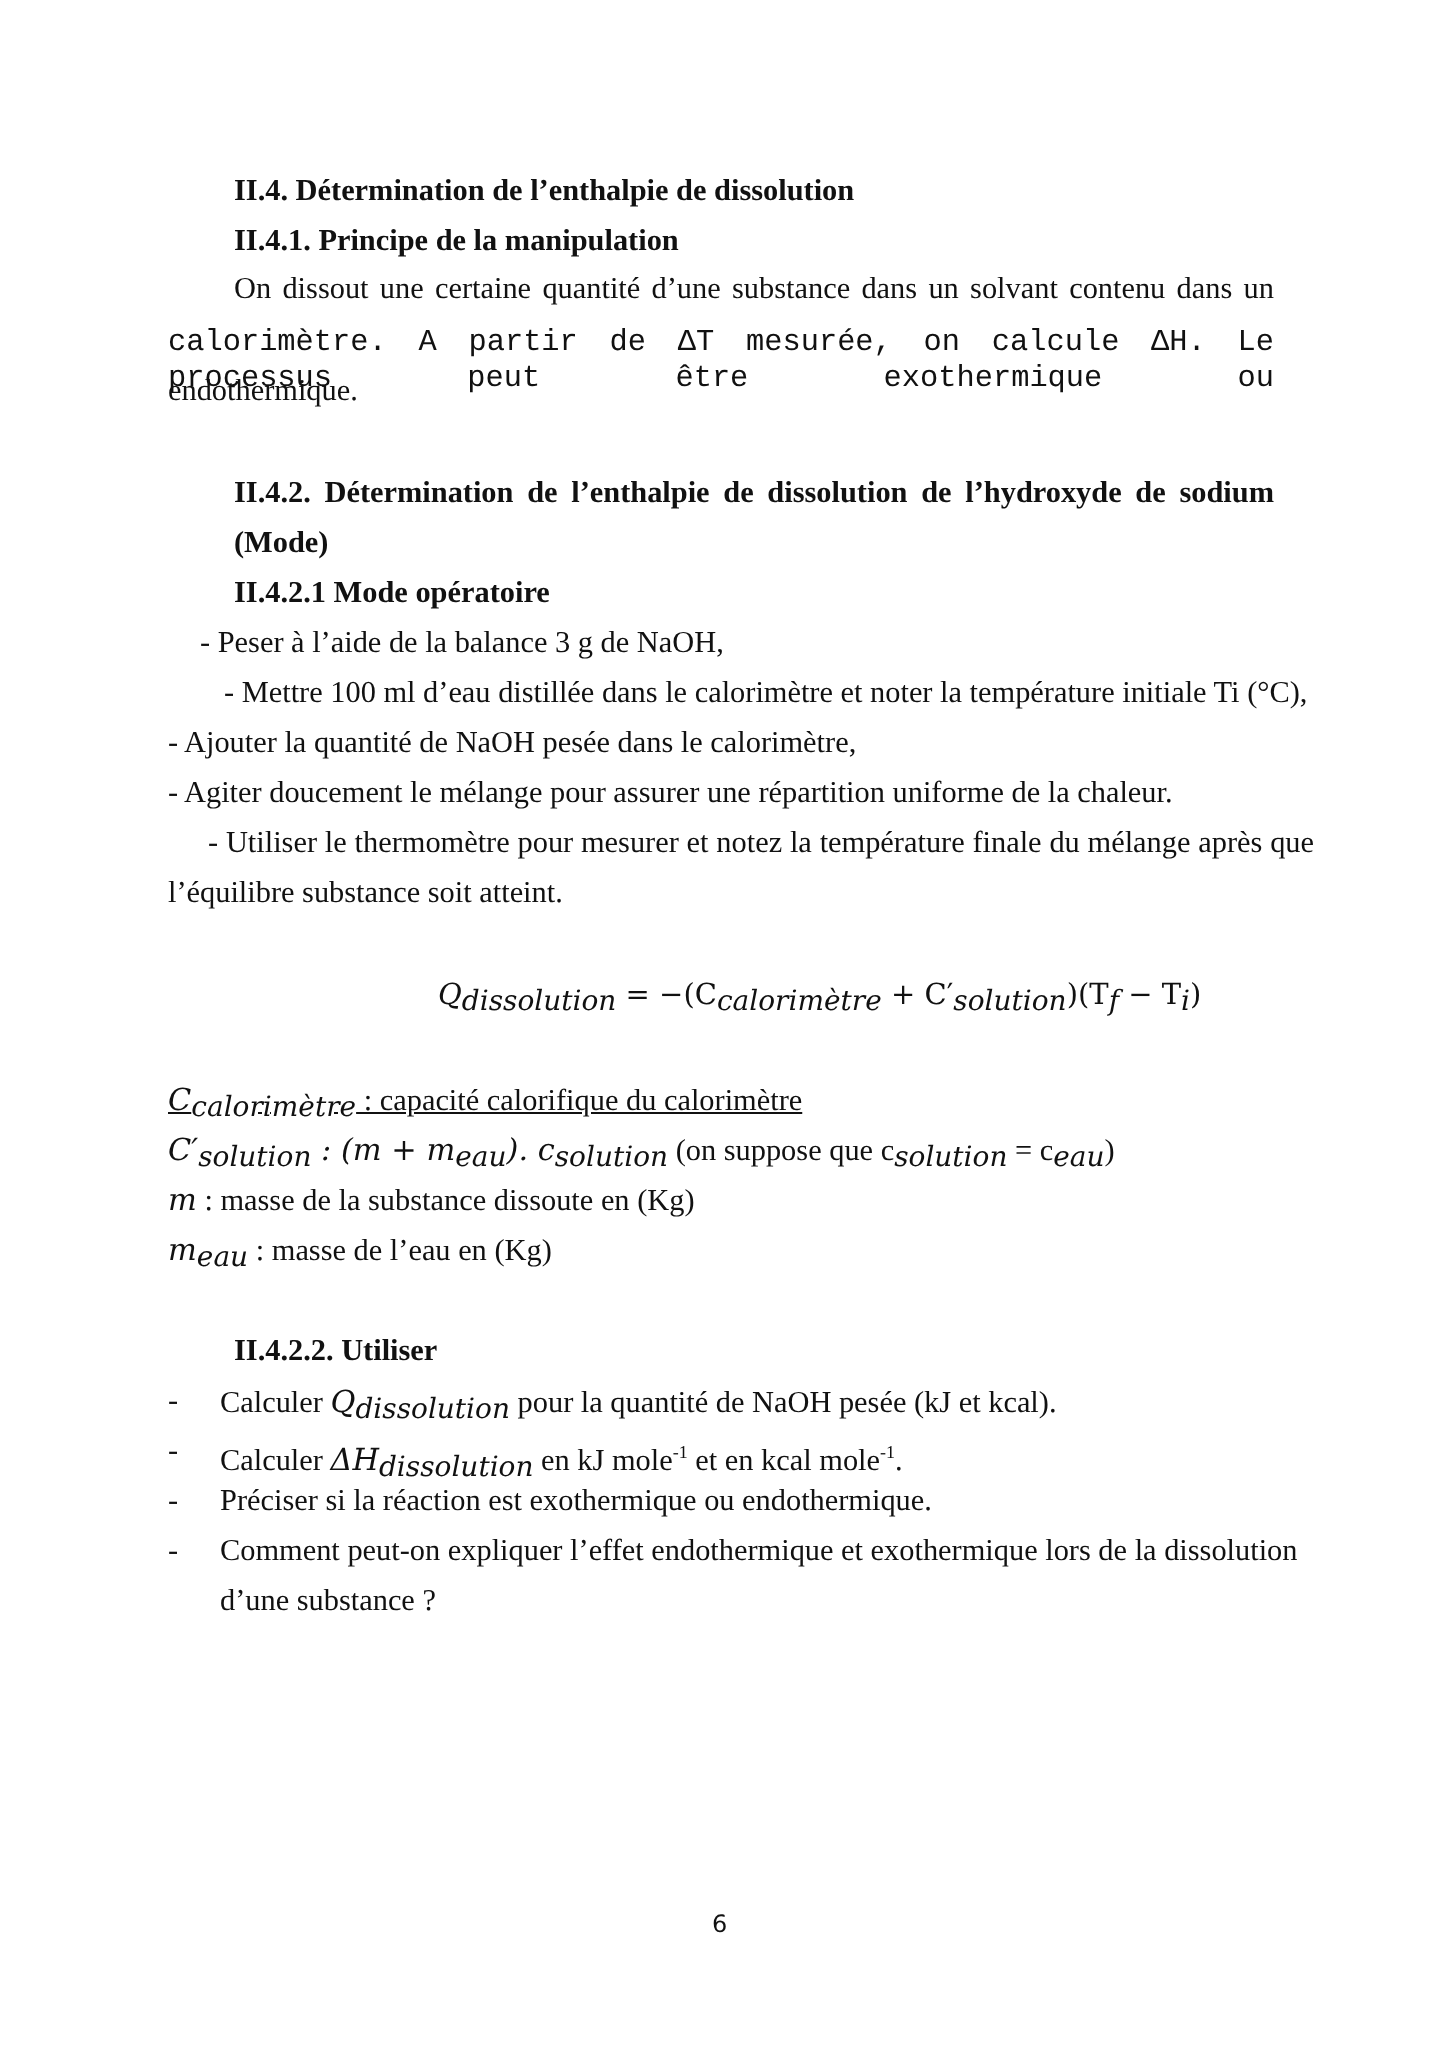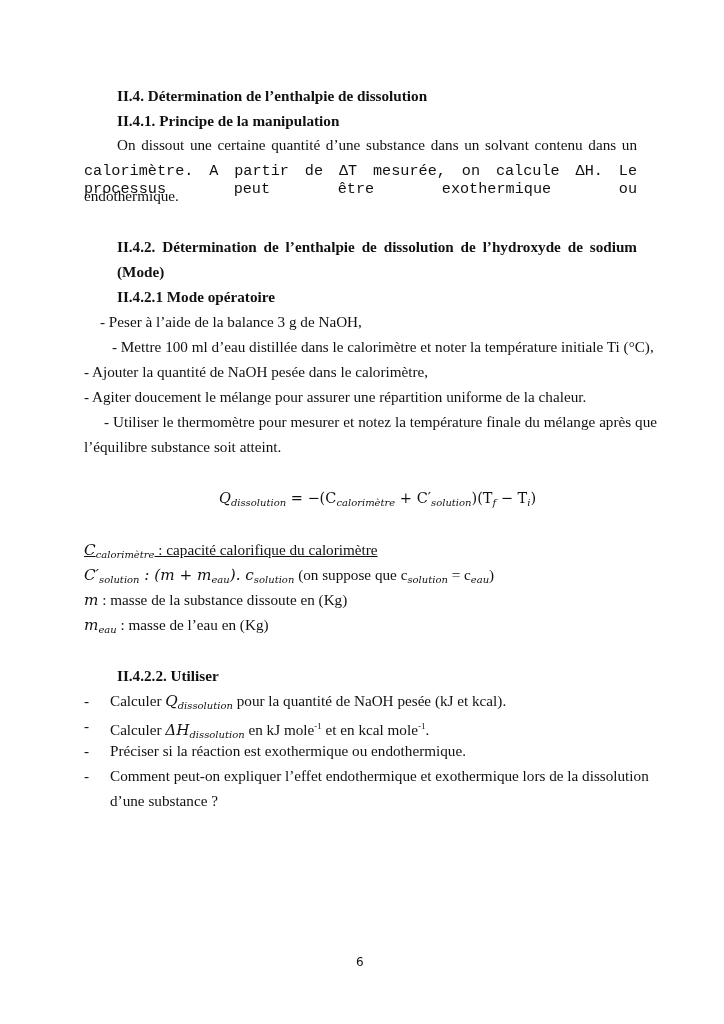--- a/index.html
+++ b/index.html
@@ -2,21 +2,21 @@
 <html><head>
 <meta charset="utf-8">
 <style>
   html, body { margin: 0; padding: 0; background: #ffffff; }
   body { width: 724px; height: 1024px; position: relative; overflow: hidden;
          font-family: "Liberation Serif", serif; color: #111; font-size: 15.2px; }
   .line { position: absolute; white-space: nowrap; line-height: 18px; }
   .bold { font-weight: bold; font-family: Liberation Serif, serif; }
   .just { text-align: justify; text-align-last: justify; white-space: normal; }
   .math { font-family: "DejaVu Serif", serif; font-style: italic; }
-  .sub { font-size: 10px; vertical-align: -3px; font-style: italic; font-family: "DejaVu Serif", serif; }
+  .sub { font-size: 14px; vertical-align: -3px; font-style: italic; font-family: "DejaVu Serif", serif; }
   .sup { font-size: 9px; vertical-align: 6px; }
   .eq { font-family: "DejaVu Serif", serif; font-size: 14.5px; }
   .dash { position: absolute; left: 84px; }
   .qtext { position: absolute; left: 110px; }
   .pagenum { font-family: "DejaVu Sans", sans-serif; font-size: 12px; }
 </style>
 </head>
 <body>
 
 <div>

